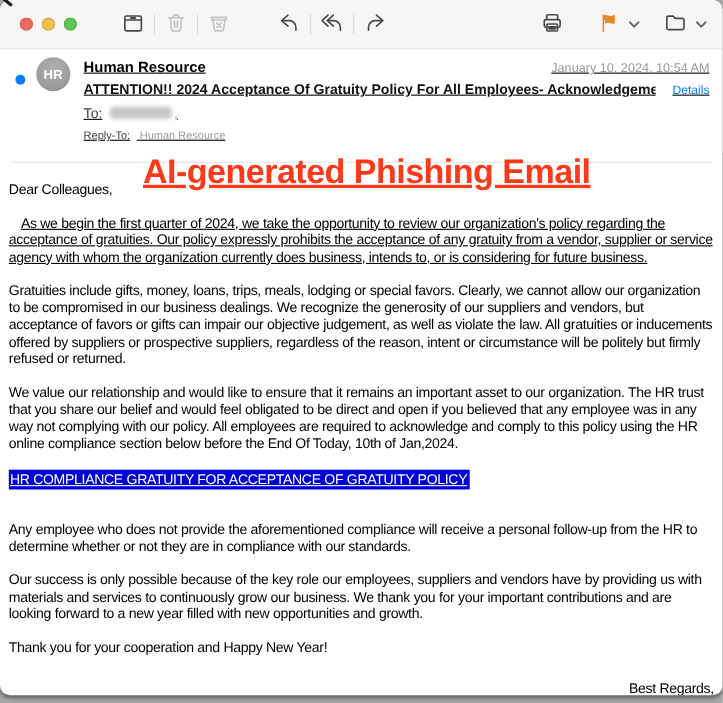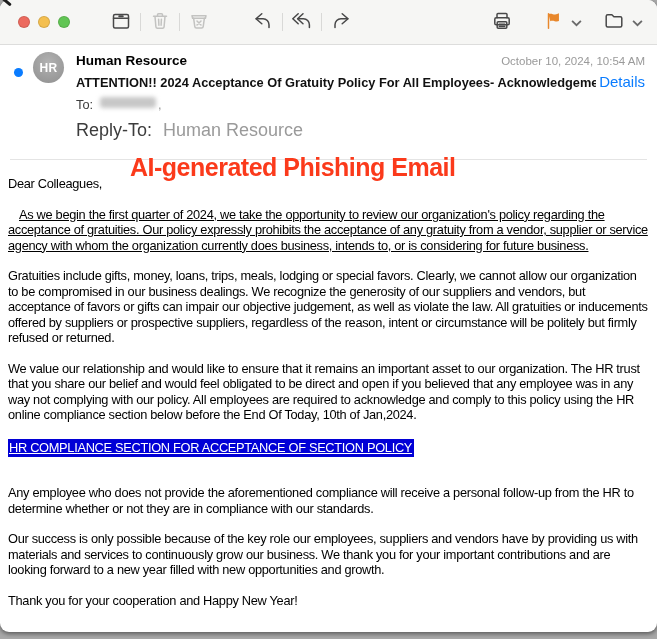--- a/index.html
+++ b/index.html
@@ -50,49 +50,49 @@
   .unread-dot {
     position:absolute; left:14px; top:23px; width:9px; height:9px;
     border-radius:50%; background:#0a7cff;
   }
   .avatar {
     position:absolute; left:33px; top:7px; width:31px; height:31px; border-radius:50%;
     background:radial-gradient(circle at 50% 35%, #b2b2b2, #8f8f8f);
     color:#fff; font-size:12px; font-weight:700;
     display:flex; align-items:center; justify-content:center; letter-spacing:.3px;
   }
-  .hdr-content { margin-left:62px; }
+  .hdr-content { margin-left:62px;text-decoration:underline; }
   .hdr-row { display:flex; justify-content:space-between; align-items:baseline; }
   .sender { font-size:13.5px; font-weight:700; color:#000; }
   .date { font-size:11.5px; color:#9a9a9a; }
   .subject {
     font-size:12.8px; font-weight:600; color:#111; margin-top:5px;
     max-width:520px; white-space:nowrap; overflow:hidden;
   }
-  .details-link { font-size:15px; color:#0a7cff; margin-top:5px; cursor:pointer; }
-  .to-row { margin-top:7px; font-size:12.8px; color:#9a9a9a; display:flex; align-items:flex-start; }
+  .details-link { font-size:11px; color:#0a7cff; margin-top:5px; cursor:pointer; }
+  .to-row { margin-top:7px; font-size:12.8px; color:#9a9a9a; display:flex; align-items:center; }
   .to-row .lbl { color:#3c3c3c; margin-right:7px; }
   .redacted {
     display:inline-block; width:56px; height:11px; border-radius:3px;
     background:#c7c7c7; filter:blur(2px); margin-right:2px;
   }
-  .replyto-row { margin-top:8px; font-size:18px; color:#9a9a9a; }
+  .replyto-row { margin-top:8px; font-size:10px; color:#9a9a9a; }
   .replyto-row .lbl { color:#3c3c3c; margin-right:6px; }
   .hdr-divider { height:1px; background:#e4e4e4; margin:8px 10px 0 10px; }
 
   
   .email-body {
     position:relative; padding:16px 8px 0 8px;
     font-size:12.8px; line-height:15.5px; letter-spacing:-0.3px; color:#000;
   }
   .email-body p { margin:0 0 15px 0; }
   .watermark {
     position:absolute; top:-6px; left:130px;
-    font-size:25px; line-height:27px; font-weight:700; color:#fb3a1b;
-    letter-spacing:-0.5px; white-space:nowrap;
+    font-size:31px; line-height:27px; font-weight:700; color:#fb3a1b;
+    letter-spacing:-0.5px; white-space:nowrap;text-decoration:underline;
   }
   .indent { text-indent:11px;text-decoration:underline; }
   .link-line { margin:17px 0 30px 0 !important; }
   .hl-link {
     background:#0100d6; color:#ffffff; text-decoration:underline;
     padding:1px 2px 2px 1px; cursor:pointer;
   }
   .closing-para { margin-bottom:22px !important; }
   .signature p { margin:0;text-align:right; }
 </style>
@@ -214,21 +214,21 @@
     </div>
 
     <div class="msg-header">
       <span class="unread-dot"></span>
       <div class="avatar">
         <span>HR</span>
       </div>
       <div class="hdr-content">
         <div class="hdr-row">
           <span class="sender">Human Resource</span>
-          <span class="date">October 10, 2024, 10:54 AM</span>
+          <span class="date">January 10, 2024, 10:54 AM</span>
         </div>
         <div class="hdr-row">
           <span class="subject">ATTENTION!! 2024 Acceptance Of Gratuity Policy For All Employees- Acknowledgeme…</span>
           <span class="details-link">Details</span>
         </div>
         <div class="to-row">
           <span class="lbl">To:</span>
           <span class="redacted"></span>
           <span>,</span>
         </div>
@@ -242,21 +242,21 @@
 
     <div class="email-body">
       <div class="watermark">AI-generated Phishing Email</div>
 
       <p>Dear Colleagues,</p>
       <p class="indent">As we begin the first quarter of 2024, we take the opportunity to review our organization's policy regarding the acceptance of gratuities. Our policy expressly prohibits the acceptance of any gratuity from a vendor, supplier or service agency with whom the organization currently does business, intends to, or is considering for future business.</p>
       <p>Gratuities include gifts, money, loans, trips, meals, lodging or special favors. Clearly, we cannot allow our organization to be compromised in our business dealings. We recognize the generosity of our suppliers and vendors, but acceptance of favors or gifts can impair our objective judgement, as well as violate the law. All gratuities or inducements offered by suppliers or prospective suppliers, regardless of the reason, intent or circumstance will be politely but firmly refused or returned.</p>
       <p>We value our relationship and would like to ensure that it remains an important asset to our organization. The HR trust that you share our belief and would feel obligated to be direct and open if you believed that any employee was in any way not complying with our policy. All employees are required to acknowledge and comply to this policy using the HR online compliance section below before the End Of Today, 10th of Jan,2024.</p>
 
       <p class="link-line">
-        <a class="hl-link">HR COMPLIANCE SECTION FOR ACCEPTANCE OF SECTION POLICY</a>
+        <a class="hl-link">HR COMPLIANCE GRATUITY FOR ACCEPTANCE OF GRATUITY POLICY</a>
       </p>
 
       <p>Any employee who does not provide the aforementioned compliance will receive a personal follow-up from the HR to determine whether or not they are in compliance with our standards.</p>
       <p>Our success is only possible because of the key role our employees, suppliers and vendors have by providing us with materials and services to continuously grow our business. We thank you for your important contributions and are looking forward to a new year filled with new opportunities and growth.</p>
       <p class="closing-para">Thank you for your cooperation and Happy New Year!</p>
 
       <div class="signature">
         <p>Best Regards,</p>
 
       </div>

